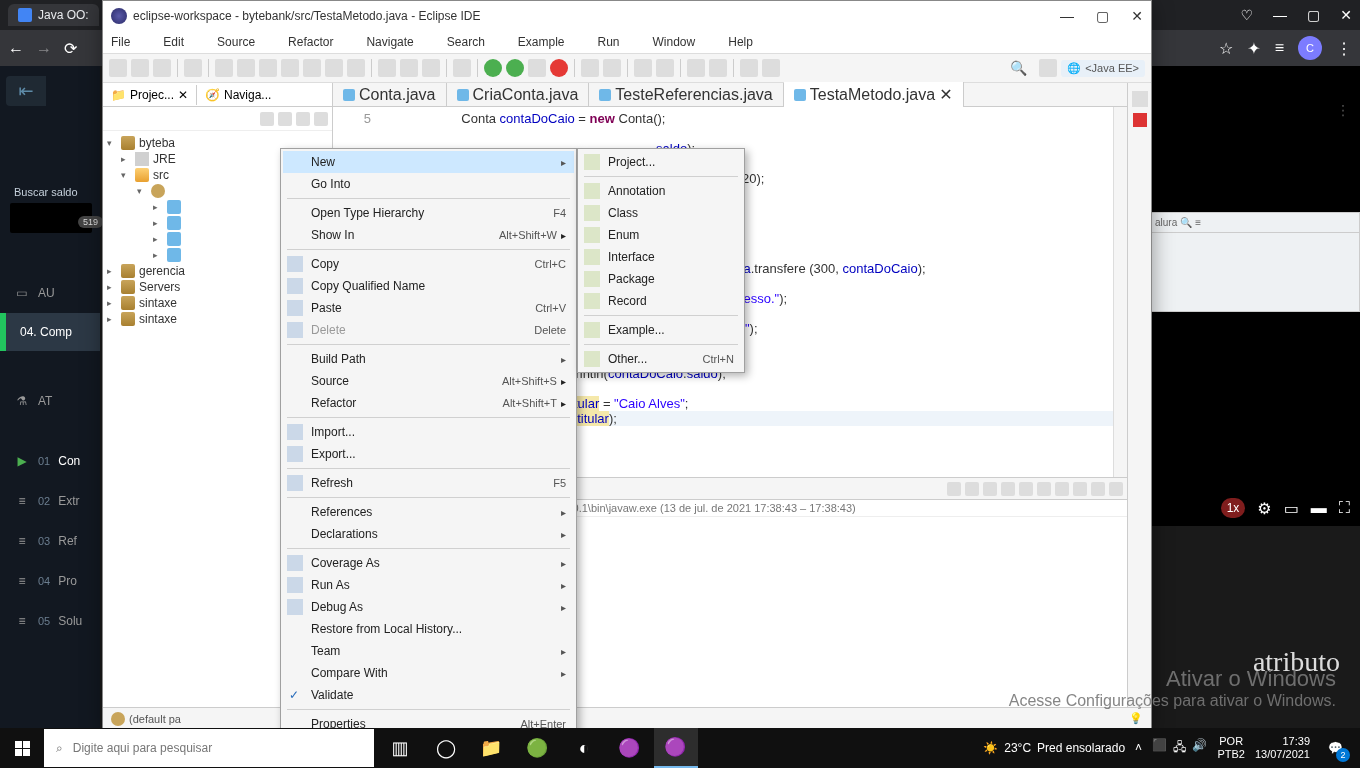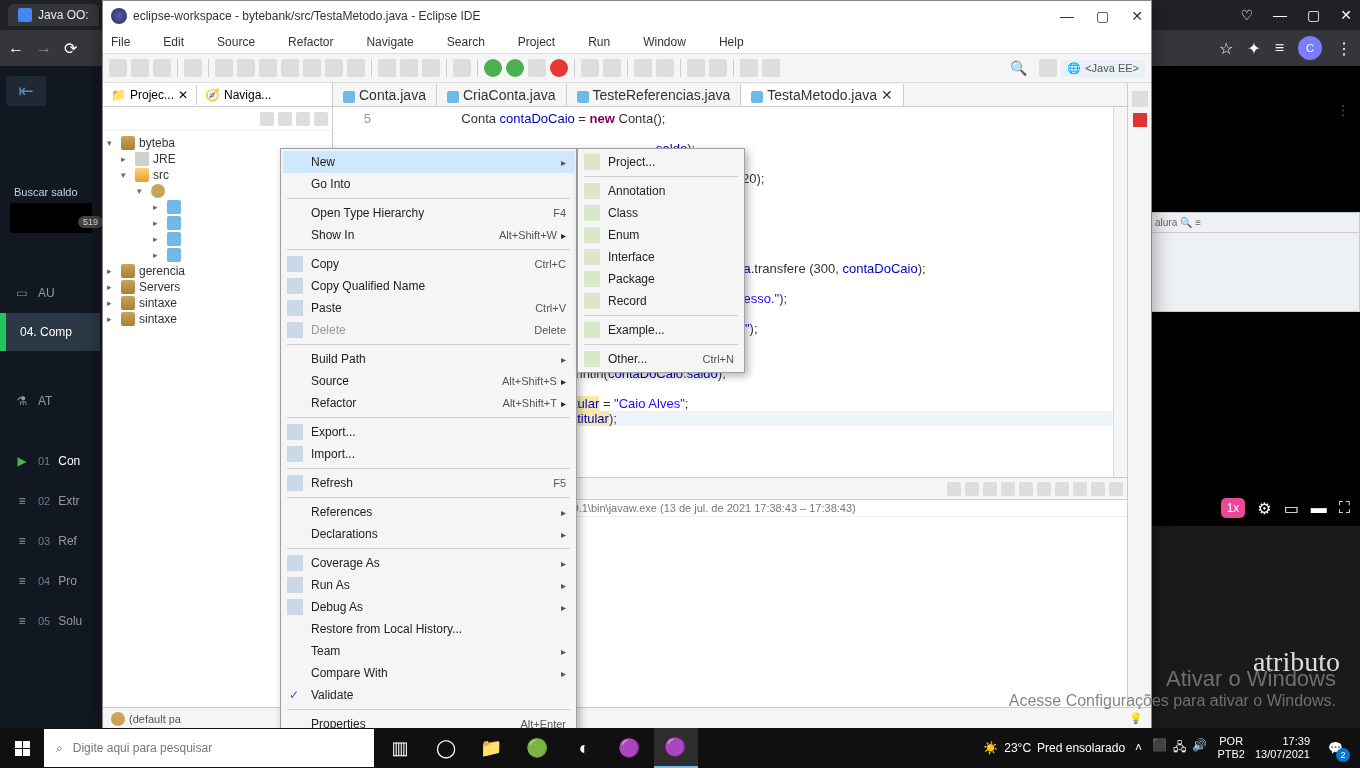--- a/index.html
+++ b/index.html
@@ -23,21 +23,21 @@
 .side-search { width: 82px; height: 30px; background: #000; margin-left: 10px; border-radius: 2px; }
 .side-item { display: flex; align-items: center; padding: 12px 14px; color: #999; gap: 8px; }
 .side-item.active { background: #2c3845; color: #fff; border-left: 6px solid #22c55e; }
 .side-item.highlight { color: #fff; }
 .side-num { color: #6b7d8f; font-size: 11px; }
 .side-icon { width: 16px; height: 16px; display: inline-flex; align-items: center; justify-content: center; }
 
 
 .video-area { position: absolute; top: 66px; right: 0; left: 1150px; height: 460px; background: #000; }
 .video-controls { position: absolute; bottom: 0; left: 0; right: 0; height: 36px; background: rgba(0,0,0,.7); display: flex; align-items: center; justify-content: flex-end; gap: 12px; padding: 0 10px; color: #fff; }
-.speed-box { background: #ec4899; padding: 3px 6px; border-radius: 5px; font-size: 12px; }
+.speed-box { background: #7f1d1d; padding: 3px 6px; border-radius: 10px; font-size: 12px; }
 .video-annotation { position: absolute; bottom: 90px; right: 20px; color: rgba(255,255,255,.85); font-size: 28px; font-family: cursive; }
 .video-right-panel { position: absolute; top: 146px; right: 0; width: 210px; height: 100px; background: #eef1f3; border: 1px solid #ccc; font-size: 10px; color: #666; }
 
 
 .eclipse { position: absolute; top: 0; left: 102px; width: 1050px; height: 730px; background: #fff; border: 1px solid #888; box-shadow: 0 4px 20px rgba(0,0,0,.4); display: flex; flex-direction: column; }
 .eclipse-title { height: 30px; background: #fff; display: flex; align-items: center; padding: 0 8px; font-size: 12px; color: #333; }
 .eclipse-title .eclipse-icon { width: 16px; height: 16px; background: radial-gradient(#5a5aa8,#2a2a68); border-radius: 50%; margin-right: 6px; }
 .eclipse-title .win-btns { margin-left: auto; display: flex; gap: 22px; color: #333; font-size: 14px; }
 .eclipse-menu { height: 22px; display: flex; align-items: center; padding: 0 8px; gap: 33px; font-size: 12px; color: #333; background: #fff; }
 .eclipse-menu span { cursor: pointer; }
@@ -60,21 +60,21 @@
 .tree-row { display: flex; align-items: center; padding: 1px 2px; gap: 4px; white-space: nowrap; }
 .tree-ico { width: 14px; height: 14px; display: inline-block; }
 .proj-ico { background: linear-gradient(#c8a45a,#a88030); border-radius: 2px; }
 .fold-ico { background: linear-gradient(#fdd074,#e8a030); border-radius: 2px; }
 .pkg-ico { background: #c8a45a; border-radius: 50%; }
 .file-ico { background: #6fb8e8; border-radius: 2px; }
 .caret { font-size: 9px; color: #666; width: 10px; }
 
 .editor-area { flex: 1; display: flex; flex-direction: column; }
 .editor-tabs { height: 24px; display: flex; align-items: center; border-bottom: 1px solid #ccc; background: #f5f5f5; }
-.ed-tab { padding: 3px 10px; font-size: 14px; display: flex; align-items: flex-end; gap: 4px; border-right: 1px solid #ccc; color: #333; }
+.ed-tab { padding: 3px 10px; font-size: 16px; display: flex; align-items: center; gap: 4px; border-right: 1px solid #ccc; color: #333; }
 .ed-tab.active { background: #fff; }
 .ed-tab .jico { width: 12px; height: 12px; background: #6fb8e8; border-radius: 2px; }
 .editor-content { flex: 1; background: #fff; font-family: Consolas, monospace; font-size: 13px; color: #333; padding: 4px 0 0 10px; position: relative; white-space: pre; overflow: hidden; }
 .lineno { display: inline-block; width: 28px; color: #999; text-align: right; margin-right: 12px; }
 .kw { color: #7f0055; font-weight: bold; }
 .str { color: #2a00ff; }
 .fld { color: #0000c0; }
 .fld-hl { background: #f5e8aa; }
 .current-line { background: #eef4fa; display: block; }
 .ruler { position: absolute; top: 0; right: 0; width: 14px; height: 100%; background: #f5f5f5; border-left: 1px solid #ddd; }
@@ -226,21 +226,21 @@
       <span>✕</span>
     </div>
   </div>
   <div class="eclipse-menu">
     <span>File</span>
     <span>Edit</span>
     <span>Source</span>
     <span>Refactor</span>
     <span>Navigate</span>
     <span>Search</span>
-    <span>Project</span>
+    <span>Example</span>
     <span>Run</span>
     <span>Window</span>
     <span>Help</span>
   </div>
   <div class="eclipse-toolbar">
     <div class="tb-ico"></div>
     <div class="tb-ico"></div>
     <div class="tb-ico"></div>
     <div class="tb-sep"></div>
     <div class="tb-ico"></div>
@@ -479,25 +479,25 @@
       <span style="font-size: 10px; margin-left: 4px;"> ▸</span>
     </div>
     <div class="ctx-item">
       <span>Refactor</span>
       <span class="shortcut">Alt+Shift+T</span>
       <span style="font-size: 10px; margin-left: 4px;"> ▸</span>
     </div>
     <div class="ctx-sep"></div>
     <div class="ctx-item">
       <span class="ico" style="background: rgb(203, 216, 232);"></span>
+      <span>Import...</span>
+    </div>
+    <div class="ctx-item">
+      <span class="ico" style="background: rgb(203, 216, 232);"></span>
       <span>Export...</span>
-    </div>
-    <div class="ctx-item">
-      <span class="ico" style="background: rgb(203, 216, 232);"></span>
-      <span>Import...</span>
     </div>
     <div class="ctx-sep"></div>
     <div class="ctx-item">
       <span class="ico" style="background: rgb(203, 216, 232);"></span>
       <span>Refresh</span>
       <span class="shortcut">F5</span>
     </div>
     <div class="ctx-sep"></div>
     <div class="ctx-item">
       <span>References</span>

